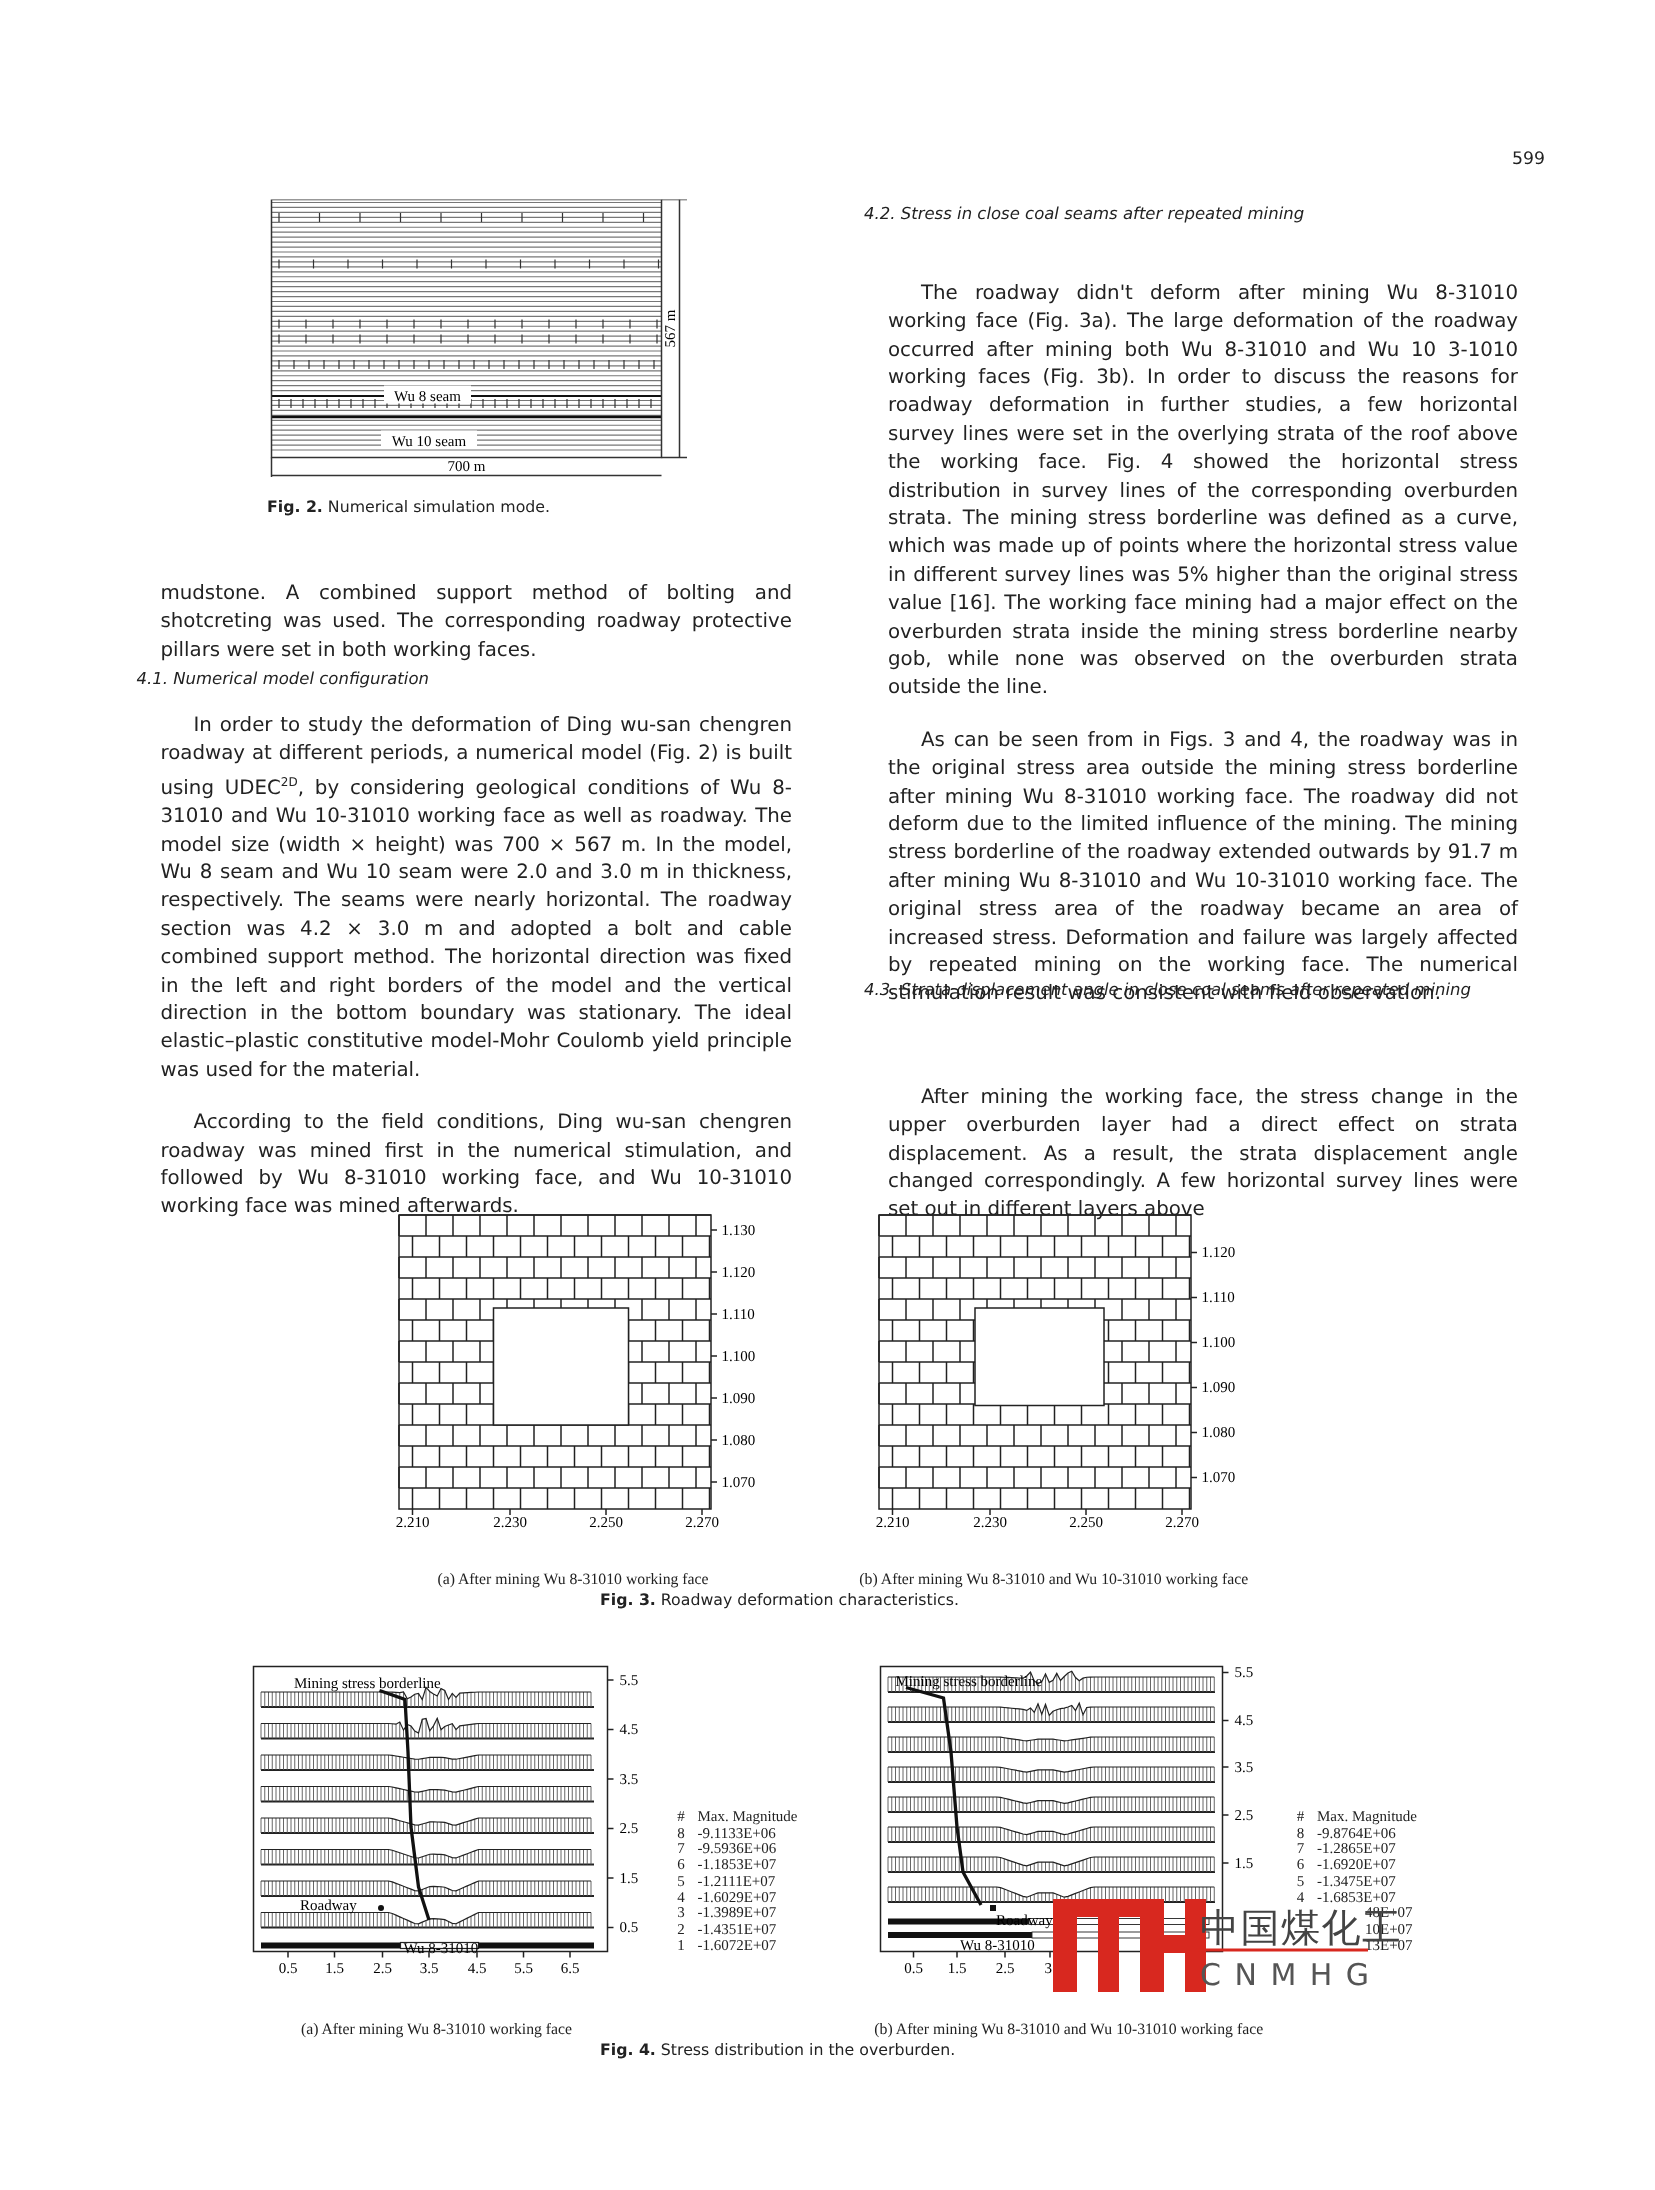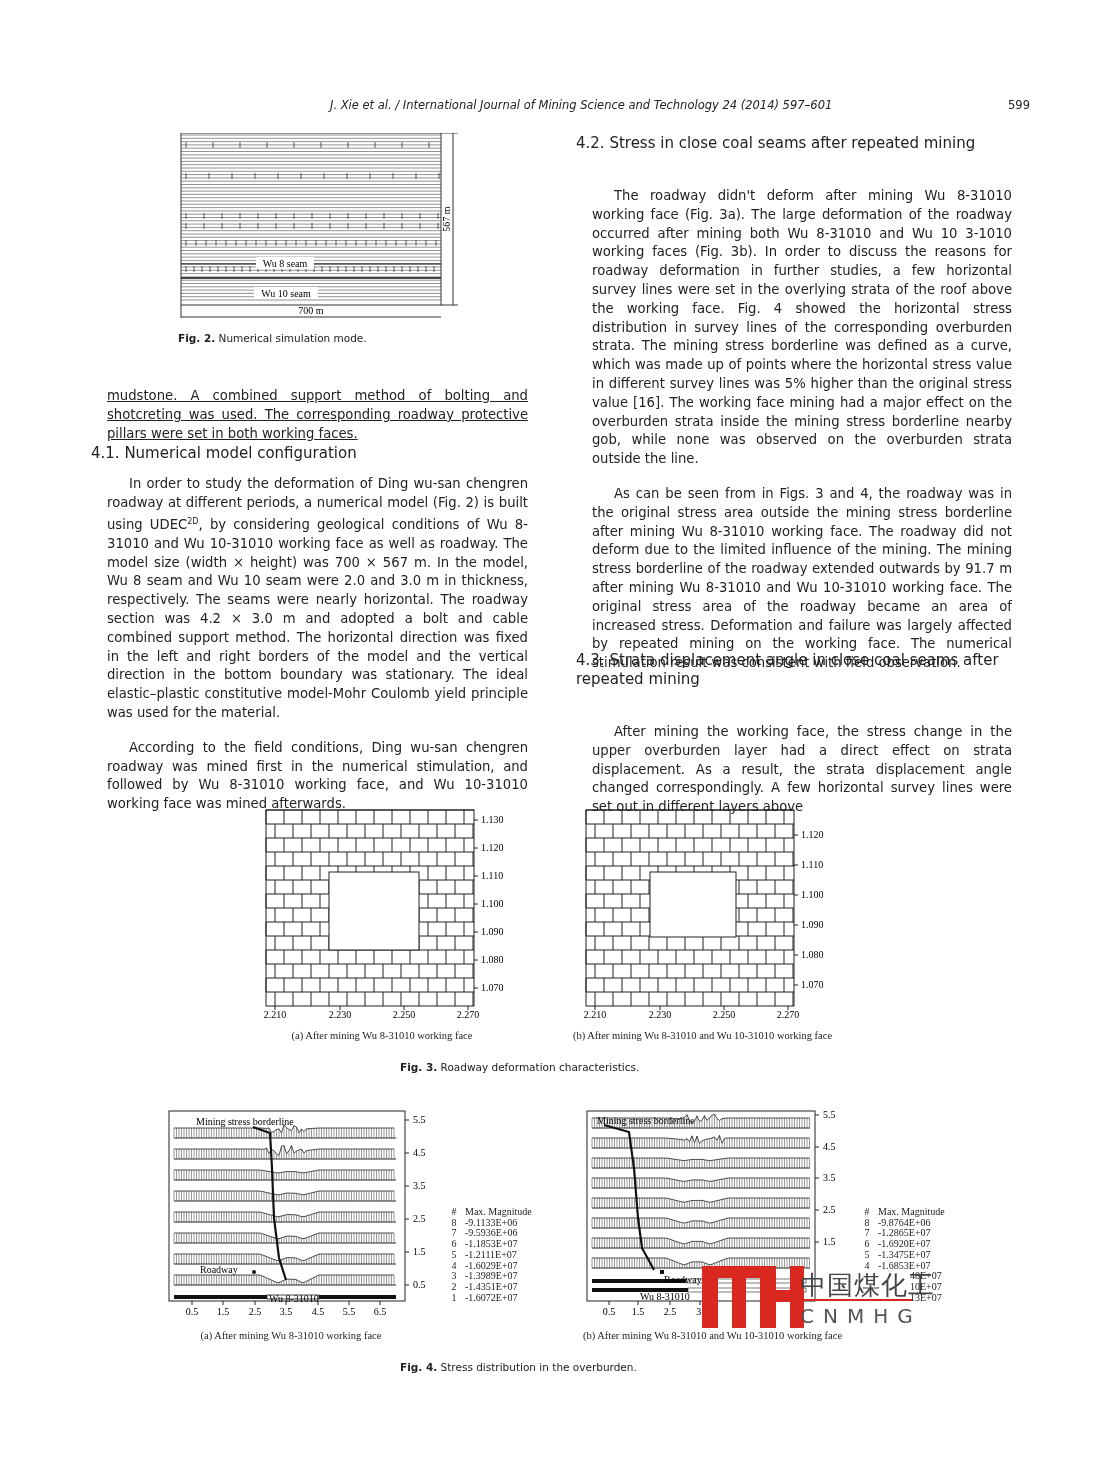--- a/index.html
+++ b/index.html
@@ -4,35 +4,34 @@
 <style>
   html,body{margin:0;padding:0;background:#fff;}
   body{width:1103px;height:1460px;position:relative;overflow:hidden;font-family:"DejaVu Sans",sans-serif;color:#222;}
   .abs{position:absolute;}
   .header{top:98px;left:0;width:1103px;height:18px;font-size:11.5px;}
   .header .journal{position:absolute;left:330px;font-style:italic;white-space:nowrap;}
   .header .page{position:absolute;left:1008px;}
   .col{font-size:13.2px;line-height:18.8px;text-align:justify;}
   .col p{margin:16px;text-indent:22px;}
   .col p.noind{text-indent:0;}
-  .sec{font-size:15px;line-height:18.8px;}
+  .sec{font-style:italic;font-size:11px;line-height:18.8px;}
   .cap{font-size:10.5px;text-align:left;white-space:nowrap;}
   .cap b{font-weight:bold;}
-  .subcap{font-family:"Liberation Serif",serif;font-size:10.5px;text-align:center;white-space:nowrap;}
+  .subcap{font-family:"Liberation Serif",serif;font-size:10.5px;text-align:center;white-space:nowrap;margin-top:18px;}
   svg text{font-family:"Liberation Serif",serif;}
   .legend{font-family:"Liberation Serif",serif;font-size:10px;line-height:10.7px;}
   .legend .row{display:flex;}
   .legend .n{width:22px;text-align:center;}
   .wm{top:1262px;left:700px;width:220px;height:68px;}
 </style>
 </head>
 <body>
 
 <div class="abs header">
-  <span class="journal">J. Xie et al. / International Journal of Mining Science and Technology 24 (2014) 597–601</span>
   <span class="page">599</span>
 </div>
 
 <div class="abs" style="left:178px;top:133px;width:290px;height:185px;">
   <svg width="290" height="185" id="fig2svg">
     <g id="fig2layers">
         <line x1="3" y1="2" x2="263" y2="2" stroke="#777" stroke-width="0.8"></line>
         <line x1="3" y1="5.3" x2="263" y2="5.3" stroke="#777" stroke-width="0.8"></line>
         <line x1="3" y1="8.6" x2="263" y2="8.6" stroke="#777" stroke-width="0.8"></line>
         <line x1="3" y1="11.899999999999999" x2="263" y2="11.899999999999999" stroke="#777" stroke-width="0.8"></line>
@@ -207,21 +206,21 @@
     <line x1="263" y1="0" x2="280" y2="0" stroke="#333"></line>
     <line x1="263" y1="172" x2="280" y2="172" stroke="#333"></line>
     <line x1="275" y1="0" x2="275" y2="172" stroke="#333"></line>
     <text x="0" y="0" font-size="10" text-anchor="middle" transform="translate(272,86) rotate(-90)">567 m</text>
   </svg>
 </div>
 <div class="abs cap" style="left:178px;top:332px;width:280px;">
   <b>Fig. 2.</b> <span>Numerical simulation mode.</span>
 </div>
 
-<div class="abs col" style="left:91px;top:371px;width:453px;text-decoration:underline;">
+<div class="abs col" style="left:91px;top:371px;width:453px;">
   <p class="noind">mudstone. A combined support method of bolting and shotcreting was used. The corresponding roadway protective pillars were set in both working faces.</p>
 </div>
 <div class="abs sec" style="left:91px;top:444px;width:453px;">4.1. Numerical model configuration</div>
 <div class="abs col" style="left:91px;top:459px;width:453px;">
   <p><span>In order to study the deformation of Ding wu-san chengren roadway at different periods, a numerical model (Fig. 2) is built using UDEC</span><sup style="font-size:8px;">2D</sup><span>, by considering geological conditions of Wu 8-31010 and Wu 10-31010 working face as well as roadway. The model size (width × height) was 700 × 567 m. In the model, Wu 8 seam and Wu 10 seam were 2.0 and 3.0 m in thickness, respectively. The seams were nearly horizontal. The roadway section was 4.2 × 3.0 m and adopted a bolt and cable combined support method. The horizontal direction was fixed in the left and right borders of the model and the vertical direction in the bottom boundary was stationary. The ideal elastic–plastic constitutive model-Mohr Coulomb yield principle was used for the material.</span></p>
   <p>According to the field conditions, Ding wu-san chengren roadway was mined first in the numerical stimulation, and followed by Wu 8-31010 working face, and Wu 10-31010 working face was mined afterwards.</p>
 </div>
 
 <div class="abs sec" style="left:576px;top:134px;width:453px;">4.2. Stress in close coal seams after repeated mining</div>
 <div class="abs col" style="left:576px;top:171px;width:452px;">

